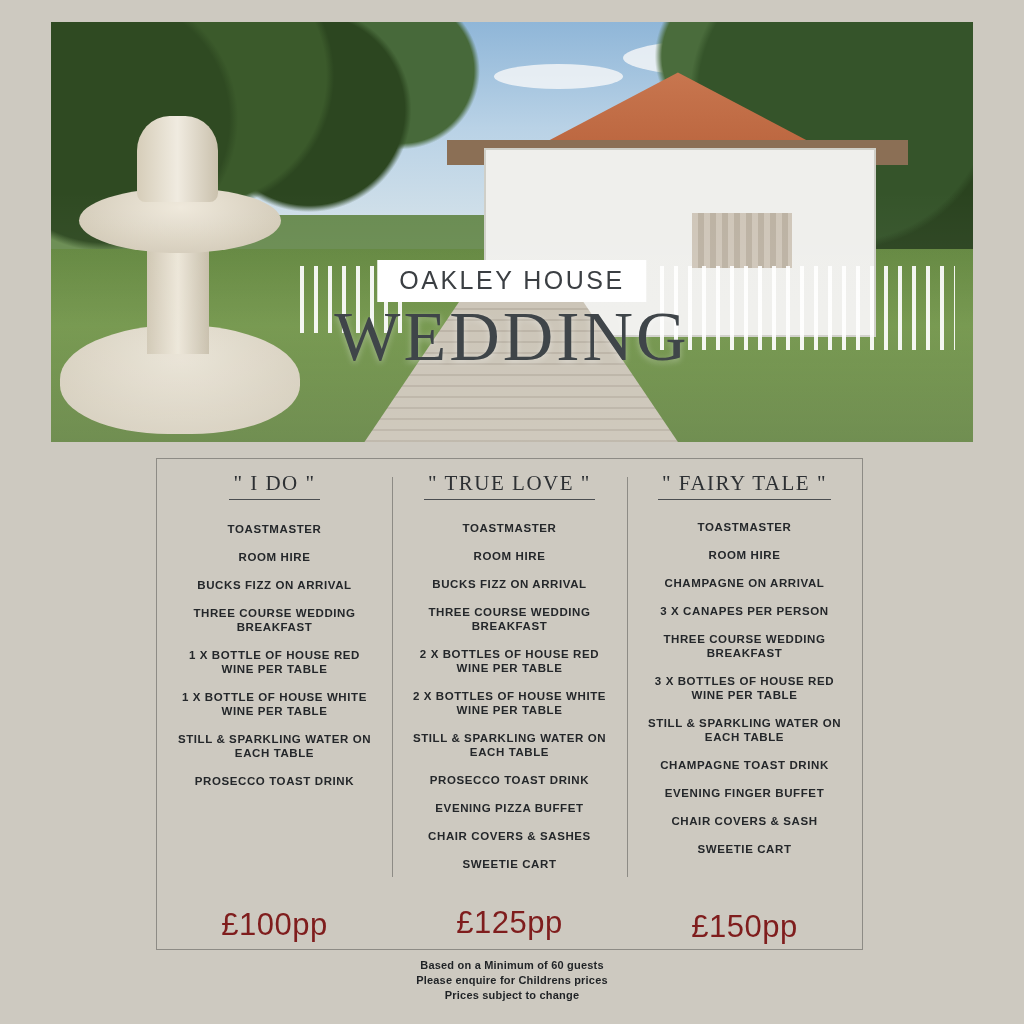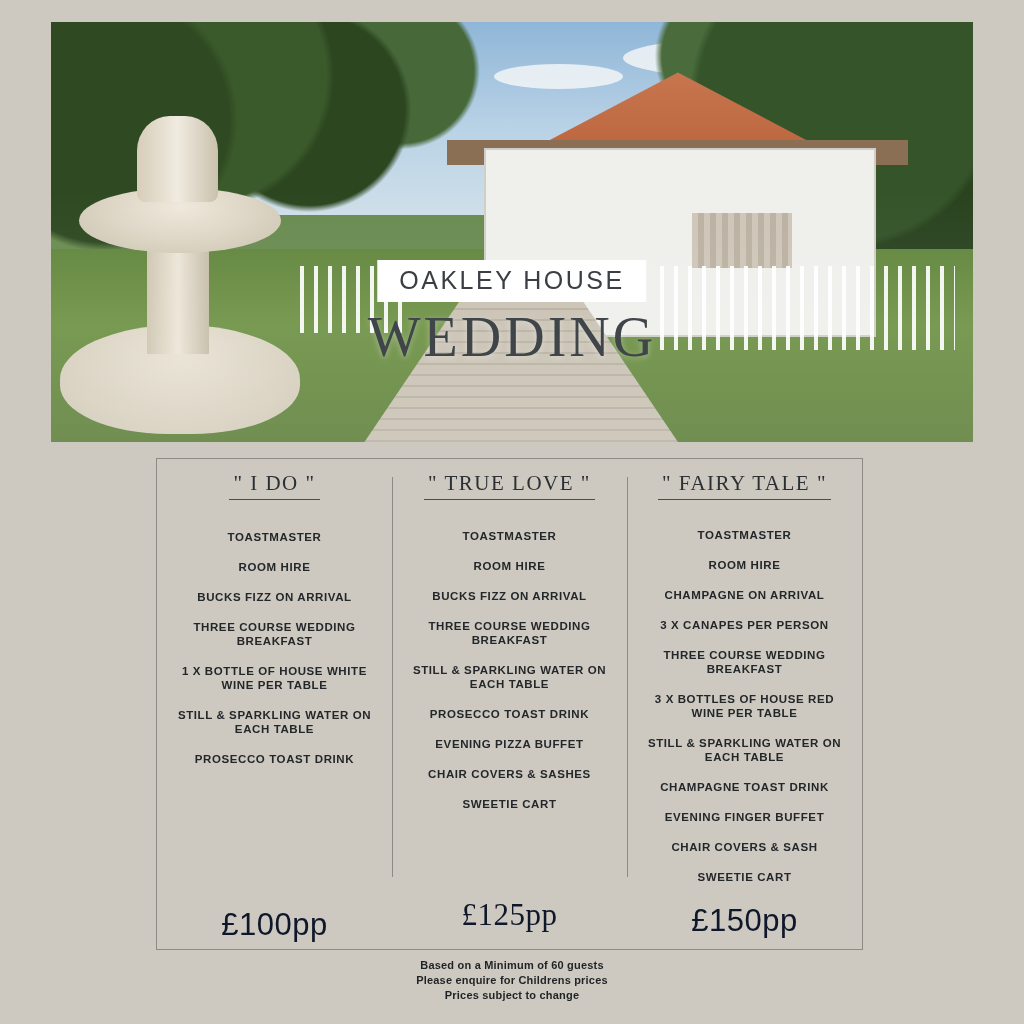--- a/index.html
+++ b/index.html
@@ -159,21 +159,21 @@
     font-family: "Liberation Sans", sans-serif;
   }
   .hero-title {
     position: absolute;
     left: 50%;
     top: 278px;
     transform: translateX(-50%);
     text-align: center;
     color: #3f4549;
     font-family: "Liberation Serif", serif;
-    font-size: 56px;
+    font-size: 70px;
     line-height: 74px;
     letter-spacing: 3px;
     text-shadow: 0 2px 6px rgba(255,255,255,.35);
     white-space: nowrap;
   }
 
   
   .panel {
     position: absolute;
     left: 156px;
@@ -215,38 +215,38 @@
     margin-bottom: 14px;
   }
   .col.c2 .col-title { margin-bottom: 13px; }
   .col.c3 .col-title { margin-bottom: 12px; }
   .item {
     font-size: 11.5px;
     font-weight: bold;
     letter-spacing: .6px;
     color: #24272a;
     line-height: 14px;
-    margin: 16px auto 14px;
+    margin: 8px auto 14px;
     max-width: 200px;
     text-transform: uppercase;
   }
   .col.c3 .item { max-width: 195px; }
   .price {
     position: absolute;
     left: 0;
     right: 0;
     bottom: 8px;
     font-family: "Liberation Sans", sans-serif;
     font-size: 31px;
-    color: #0f172a;
+    color: #7f1d1d;
     letter-spacing: .5px;
   }
   .col.c1 .price { bottom: 6px; }
-  .col.c2 .price { bottom: 16px; font-family: Liberation Serif, serif; }
-  .col.c3 .price { bottom: 10px; }
+  .col.c2 .price { bottom: 8px; }
+  .col.c3 .price { bottom: 4px; }
 
   .footnotes {
     position: absolute;
     left: 0;
     right: 0;
     top: 958px;
     text-align: center;
     font-size: 11px;
     font-weight: bold;
     line-height: 15px;
@@ -290,32 +290,35 @@
 
   <div class="panel">
     <div class="cols">
 
       <div class="col c1">
         <div class="col-title">" I DO "</div>
         <div class="item">TOASTMASTER</div>
         <div class="item">ROOM HIRE</div>
         <div class="item">BUCKS FIZZ ON ARRIVAL</div>
         <div class="item">THREE COURSE WEDDING BREAKFAST</div>
+        <div class="item">1 x BOTTLE OF HOUSE RED WINE PER TABLE</div>
         <div class="item">1 x BOTTLE OF HOUSE WHITE WINE PER TABLE</div>
         <div class="item">STILL &amp; SPARKLING WATER ON EACH TABLE</div>
         <div class="item">PROSECCO TOAST DRINK</div>
         <div class="price">£100pp</div>
       </div>
 
       <div class="col c2">
         <div class="col-title">" TRUE LOVE "</div>
         <div class="item">TOASTMASTER</div>
         <div class="item">ROOM HIRE</div>
         <div class="item">BUCKS FIZZ ON ARRIVAL</div>
         <div class="item">THREE COURSE WEDDING BREAKFAST</div>
+        <div class="item">2 x BOTTLES OF HOUSE RED WINE PER TABLE</div>
+        <div class="item">2 x BOTTLES OF HOUSE WHITE WINE PER TABLE</div>
         <div class="item">STILL &amp; SPARKLING WATER ON EACH TABLE</div>
         <div class="item">PROSECCO TOAST DRINK</div>
         <div class="item">EVENING PIZZA BUFFET</div>
         <div class="item">CHAIR COVERS &amp; SASHES</div>
         <div class="item">SWEETIE CART</div>
         <div class="price">£125pp</div>
       </div>
 
       <div class="col c3">
         <div class="col-title">" FAIRY TALE "</div>

